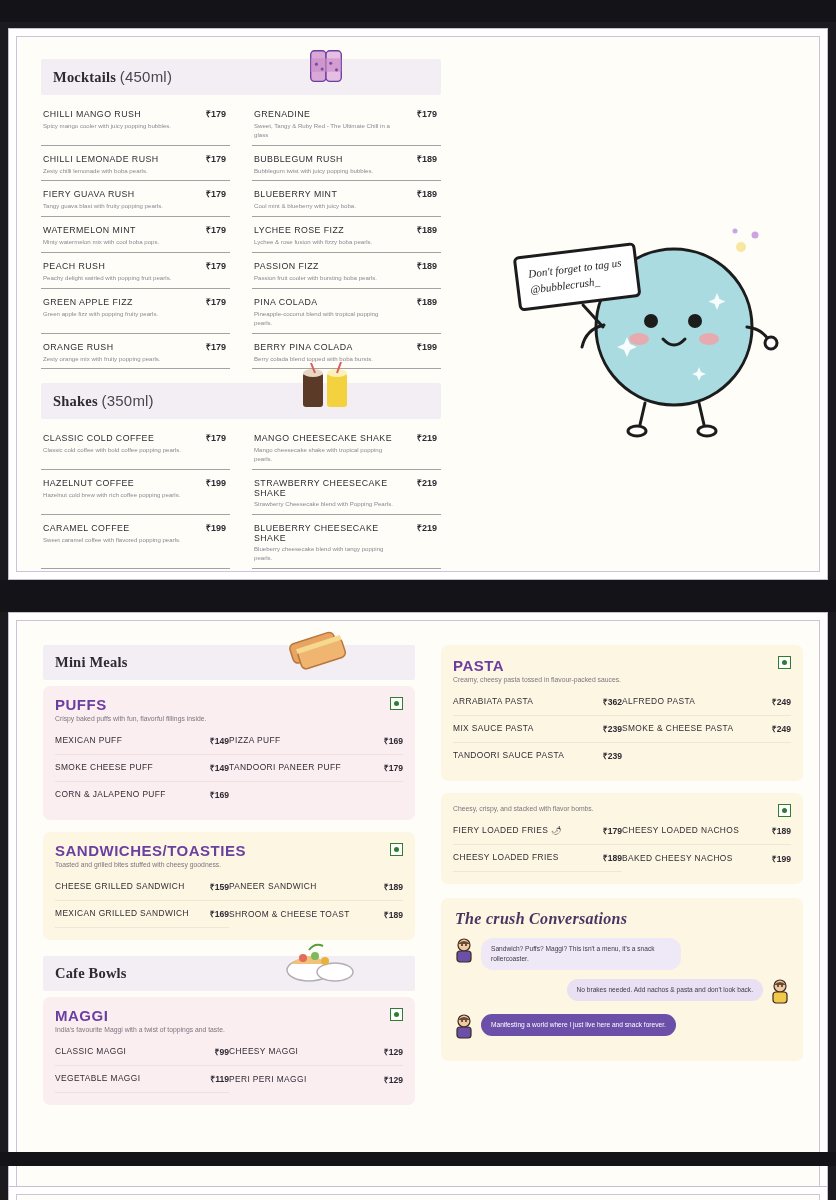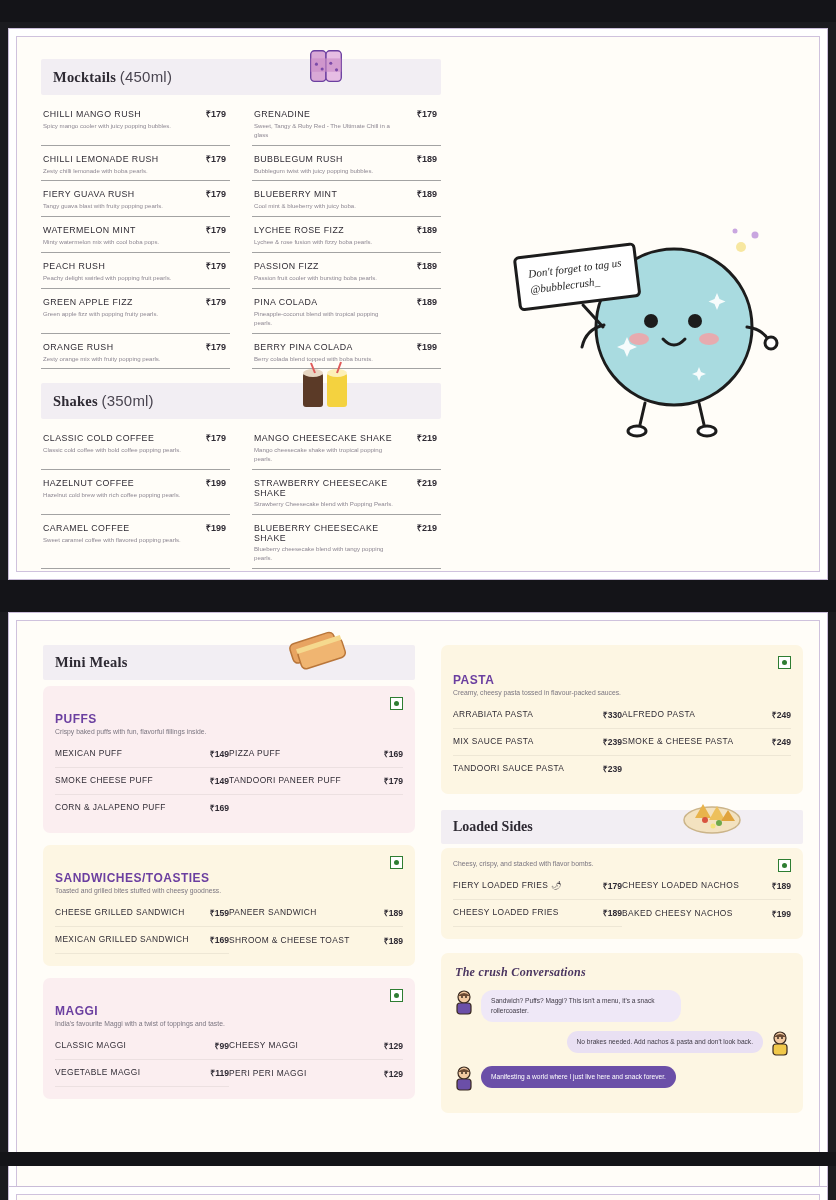--- a/index.html
+++ b/index.html
@@ -81,21 +81,21 @@
   }
   .item .ds{
     font-size:6.1px;color:#8d8792;line-height:1.45;margin-top:2px;max-width:140px;
   }
 
   
   .blk{border-radius:7px;padding:10px 12px 12px 12px;margin-bottom:12px;position:relative;}
   .blk.pink{background:#fbeef0;}
   .blk.cream{background:#fdf6e3;}
   .blk h3{
-    margin:16px 0 2px 0;font-size:12px;letter-spacing:.5px;color:#6b3fa0;font-weight:700;
+    margin:0 0 2px 0;font-size:15px;letter-spacing:.5px;color:#6b3fa0;font-weight:700;
   }
   .blk .sub{font-size:6.8px;color:#7b7680;margin-bottom:6px;}
   .veg{
     position:absolute;right:12px;top:11px;
     width:11px;height:11px;border:1.3px solid #2e7d32;background:#fff;
     display:flex;align-items:center;justify-content:center;
   }
   .veg i{display:block;width:5px;height:5px;border-radius:50%;background:#2e7d32;}
   .g2{display:grid;grid-template-columns:1fr 1fr;column-gap:0;}
   .li{display:flex;justify-content:space-between;align-items:center;padding:7px 0;border-bottom:1px solid rgba(0,0,0,.06);}
@@ -108,21 +108,21 @@
     background:#f2eef3;border-radius:2px;padding:9px 12px;margin-bottom:4px;position:relative;
   }
   .plain-head h2{
     margin:0;font-family:"Liberation Serif",serif;font-size:14px;font-weight:700;color:#2e2a33;
   }
 
   
   .chat{background:#fdf6e3;border-radius:7px;padding:12px;}
   .chat h4{
     margin:0 0 10px 2px;font-family:"Liberation Serif",serif;font-style:italic;
-    font-size:12px;color:#4a3560;font-weight:700;letter-spacing:.3px;
+    font-size:16px;color:#4a3560;font-weight:700;letter-spacing:.3px;
   }
   .msg{display:flex;align-items:flex-start;margin-bottom:9px;}
   .msg.right{justify-content:flex-end;}
   .bub{
     border-radius:12px;padding:6px 10px;font-size:6.6px;line-height:1.5;max-width:180px;
   }
   .bub.v1{background:#efe8f7;color:#3f3a46;}
   .bub.v2{background:#e9e0f3;color:#3f3a46;}
   .bub.v3{background:#6b4fa8;color:#fff;}
   .ava{width:22px;height:26px;margin-right:6px;flex:0 0 auto;}
@@ -419,20 +419,32 @@
                 <span class="nm">MEXICAN GRILLED SANDWICH</span>
                 <span class="pr">₹169</span>
               </div>
               <div class="li">
                 <span class="nm">SHROOM &amp; CHEESE TOAST</span>
                 <span class="pr">₹189</span>
               </div>
             </div>
         </div>
 
+        <div class="sec-head" style="margin-top:16px;">
+          <h2>Cafe Bowls</h2>
+          <svg class="sec-art" style="top:-26px;right:58px;width:76px;height:56px;" viewBox="0 0 76 56">
+            <ellipse cx="28" cy="40" rx="22" ry="11" fill="#fff" stroke="#b5aeb8" stroke-width="1.5"></ellipse>
+            <ellipse cx="54" cy="42" rx="18" ry="9" fill="#fff" stroke="#b5aeb8" stroke-width="1.5"></ellipse>
+            <path d="M10 34 q18 -16 36 0" fill="#f0c27a"></path>
+            <circle cx="22" cy="28" r="4" fill="#e06c5a"></circle>
+            <circle cx="34" cy="26" r="4" fill="#7dbb5a"></circle>
+            <circle cx="44" cy="31" r="4" fill="#e8b23c"></circle>
+            <path d="M28 20 q6 -8 14 -4" stroke="#5a9b3c" stroke-width="2" fill="none"></path>
+          </svg>
+        </div>
 
         <div class="blk pink">
           <div class="veg">
               <i></i>
             </div>
           <h3>MAGGI</h3>
           <div class="sub">India's favourite Maggi with a twist of toppings and taste.</div>
           <div class="g2" id="maggi-items">
               <div class="li">
                 <span class="nm">CLASSIC MAGGI</span>
@@ -458,53 +470,41 @@
 
         <div class="blk cream" style="padding-top:12px;">
           <div class="veg">
               <i></i>
             </div>
           <h3>PASTA</h3>
           <div class="sub">Creamy, cheesy pasta tossed in flavour-packed sauces.</div>
           <div class="g2" id="pasta-items">
               <div class="li">
                 <span class="nm">ARRABIATA PASTA</span>
-                <span class="pr">₹330</span>
+                <span class="pr">₹362</span>
               </div>
               <div class="li">
                 <span class="nm">ALFREDO PASTA</span>
                 <span class="pr">₹249</span>
               </div>
               <div class="li">
                 <span class="nm">MIX SAUCE PASTA</span>
                 <span class="pr">₹239</span>
               </div>
               <div class="li">
                 <span class="nm">SMOKE &amp; CHEESE PASTA</span>
                 <span class="pr">₹249</span>
               </div>
               <div class="li">
                 <span class="nm">TANDOORI SAUCE PASTA</span>
                 <span class="pr">₹239</span>
               </div>
             </div>
         </div>
 
-        <div class="plain-head" style="margin-top:16px;">
-          <h2>Loaded Sides</h2>
-          <svg class="sec-art" style="top:-20px;right:56px;width:70px;height:48px;" viewBox="0 0 70 48">
-            <ellipse cx="35" cy="30" rx="28" ry="13" fill="#f3e2c0" stroke="#cbb489" stroke-width="1.5"></ellipse>
-            <path d="M18 28 l8 -14 8 14z" fill="#e8b34b"></path>
-            <path d="M32 30 l8 -14 8 14z" fill="#edc05c"></path>
-            <path d="M44 31 l7 -11 7 11z" fill="#e0a33c"></path>
-            <circle cx="28" cy="30" r="3" fill="#d8533f"></circle>
-            <circle cx="42" cy="33" r="3" fill="#6ea84a"></circle>
-            <circle cx="36" cy="36" r="2.5" fill="#f2e37a"></circle>
-          </svg>
-        </div>
 
         <div class="blk cream">
           <div class="veg">
               <i></i>
             </div>
           <div class="sub" style="margin-top:2px;">Cheesy, crispy, and stacked with flavor bombs.</div>
           <div class="g2" id="sides-items">
               <div class="li">
                 <span class="nm">FIERY LOADED FRIES 🌶</span>
                 <span class="pr">₹179</span>

